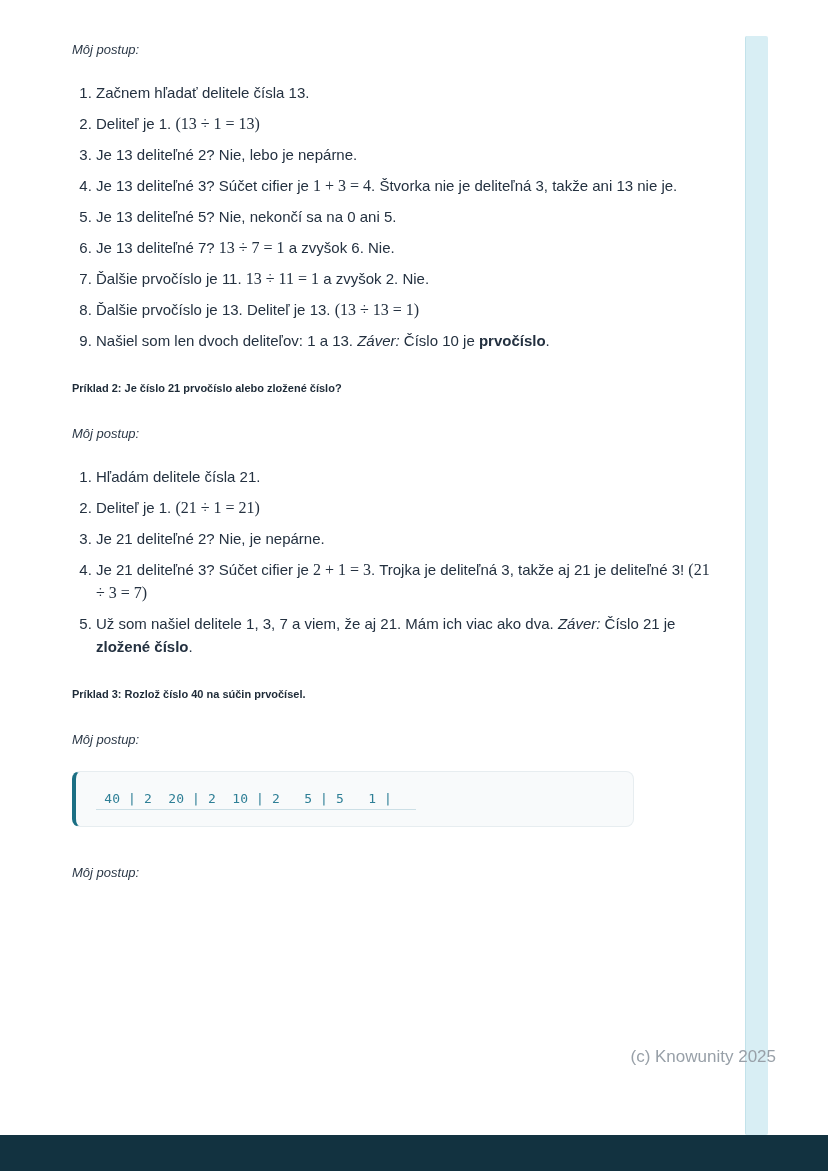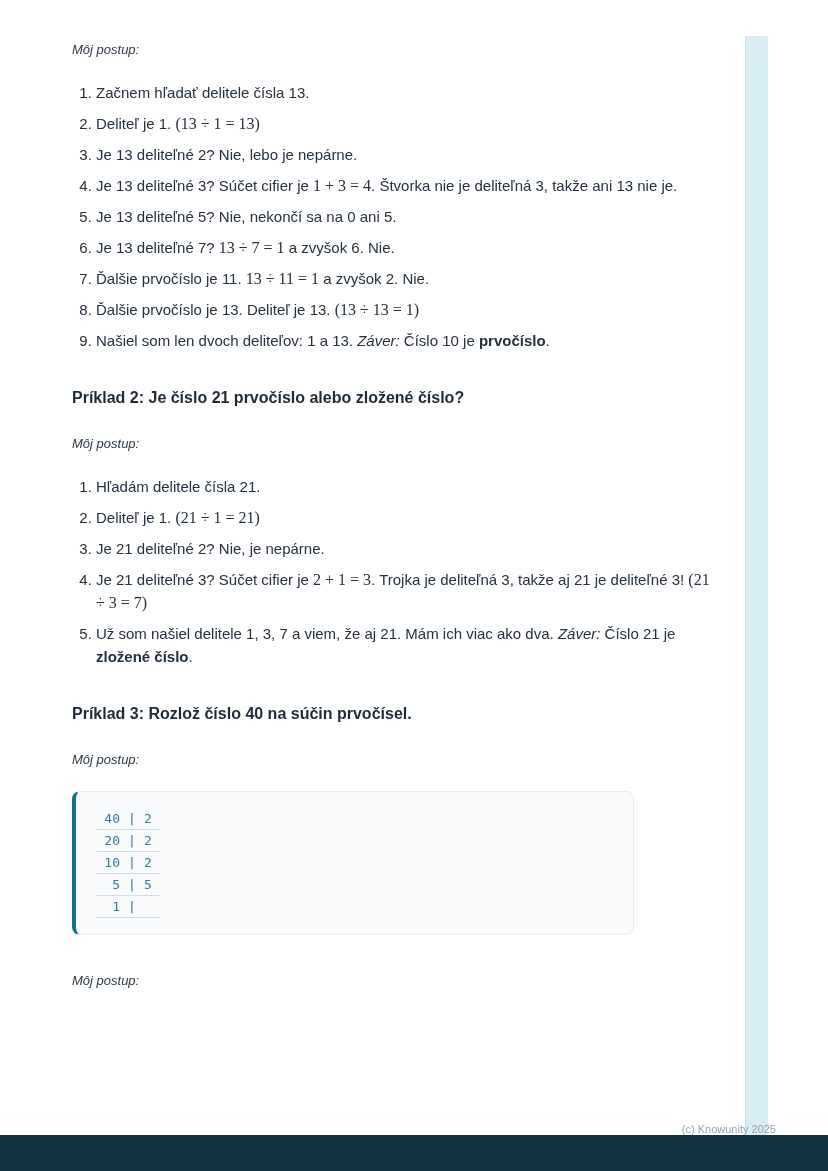--- a/index.html
+++ b/index.html
@@ -5,52 +5,52 @@
   html,body{margin:0;padding:0;}
   body{
     width:828px;height:1171px;position:relative;overflow:hidden;
     background:#ffffff;
     font-family:"Liberation Sans",sans-serif;
     color:#243140;
   }
   .content{position:absolute;top:0;left:72px;width:640px;}
   .postup{font-style:italic;font-size:13px;line-height:23px;margin:0 0 20px 0;color:#2b3847;}
   .postup.first{margin-top:38px;}
-  h3{font-size:16px;line-height:20px;margin:36px 0 24px 0;color:#1d2a37;font-weight:bold;}
+  h3{font-size:11px;line-height:20px;margin:26px 0 24px 0;color:#1d2a37;font-weight:bold;}
   ol.steps{margin:0;padding:0 0 0 24px;font-size:15px;line-height:23px;}
   ol.steps li{margin-bottom:8px;}
   .math{font-family:"Liberation Serif",serif;font-size:16px;}
   .it{font-style:italic;text-align:right;}
   .bd{font-weight:bold;}
   .zaver{font-size:15px;line-height:23px;margin:0 0 4px 0;}
   .ladder{
     background:#f8fafb;
     border:1px solid #e7edf0;
     border-left:4px solid #1b6f84;
     border-radius:8px;
     padding:16px 20px;
     width:517px;
     margin:2px 0 34px 0;
   }
-  .ladder-inner{display:flex;flex-direction:column;}
+  .ladder-inner{display:flex;flex-direction:row;}
   .lrow{display:inline-flex;width:64px;}
   .lc{
     font-family:"DejaVu Sans Mono","Liberation Mono",monospace;
     font-size:13px;line-height:21px;color:#2e7f96;
     border-bottom:1px solid #ccdfe6;
   }
   .ll{width:24px;text-align:right;padding-right:7px;}
   .lb{width:10px;text-align:center;}
   .lr{width:16px;padding-left:7px;}
   .stripe{
     position:absolute;top:36px;right:60px;width:22px;bottom:36px;
     background:#d8eef4;border-left:1px solid #c2e2ea;border-radius:2px;
   }
   .bottombar{position:absolute;left:0;right:0;bottom:0;height:36px;background:#123240;}
-  .credit{position:absolute;top:1122px;right:52px;font-size:11px;line-height:14px;color:#98a0a8;z-index:2;}
+  .credit{position:absolute;top:1050px;right:52px;font-size:17px;line-height:14px;color:#98a0a8;z-index:2;}
 </style>
 </head>
 <body>
 
 <div class="page">
   <div class="content">
 
     <p class="postup first">Môj postup:</p>
 
     <ol class="steps">

